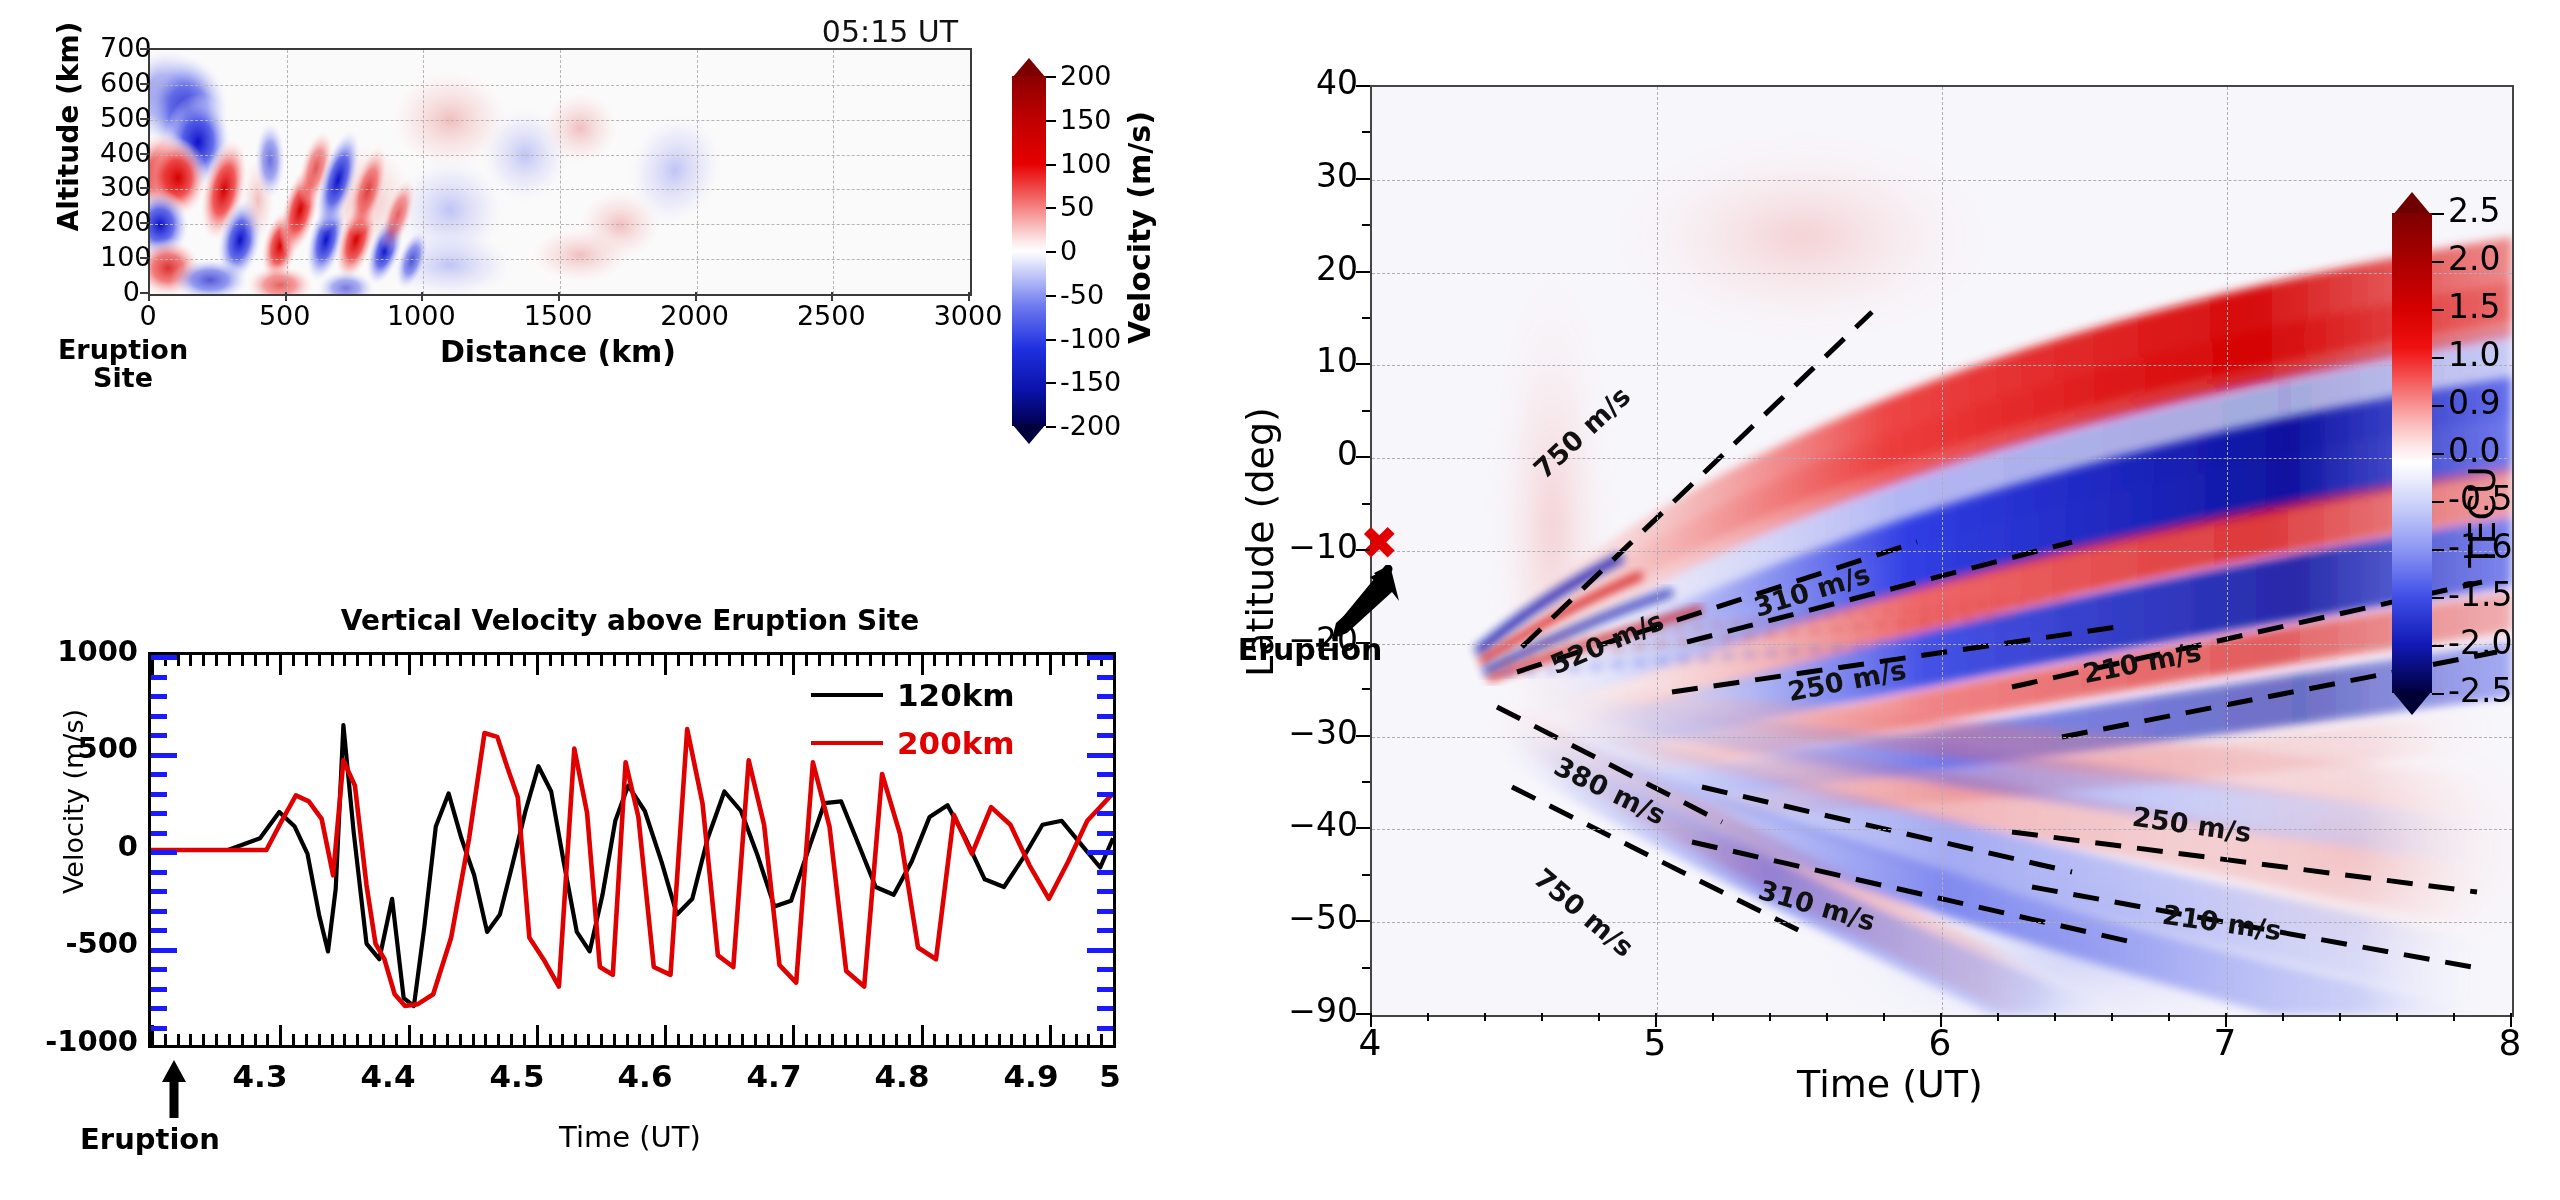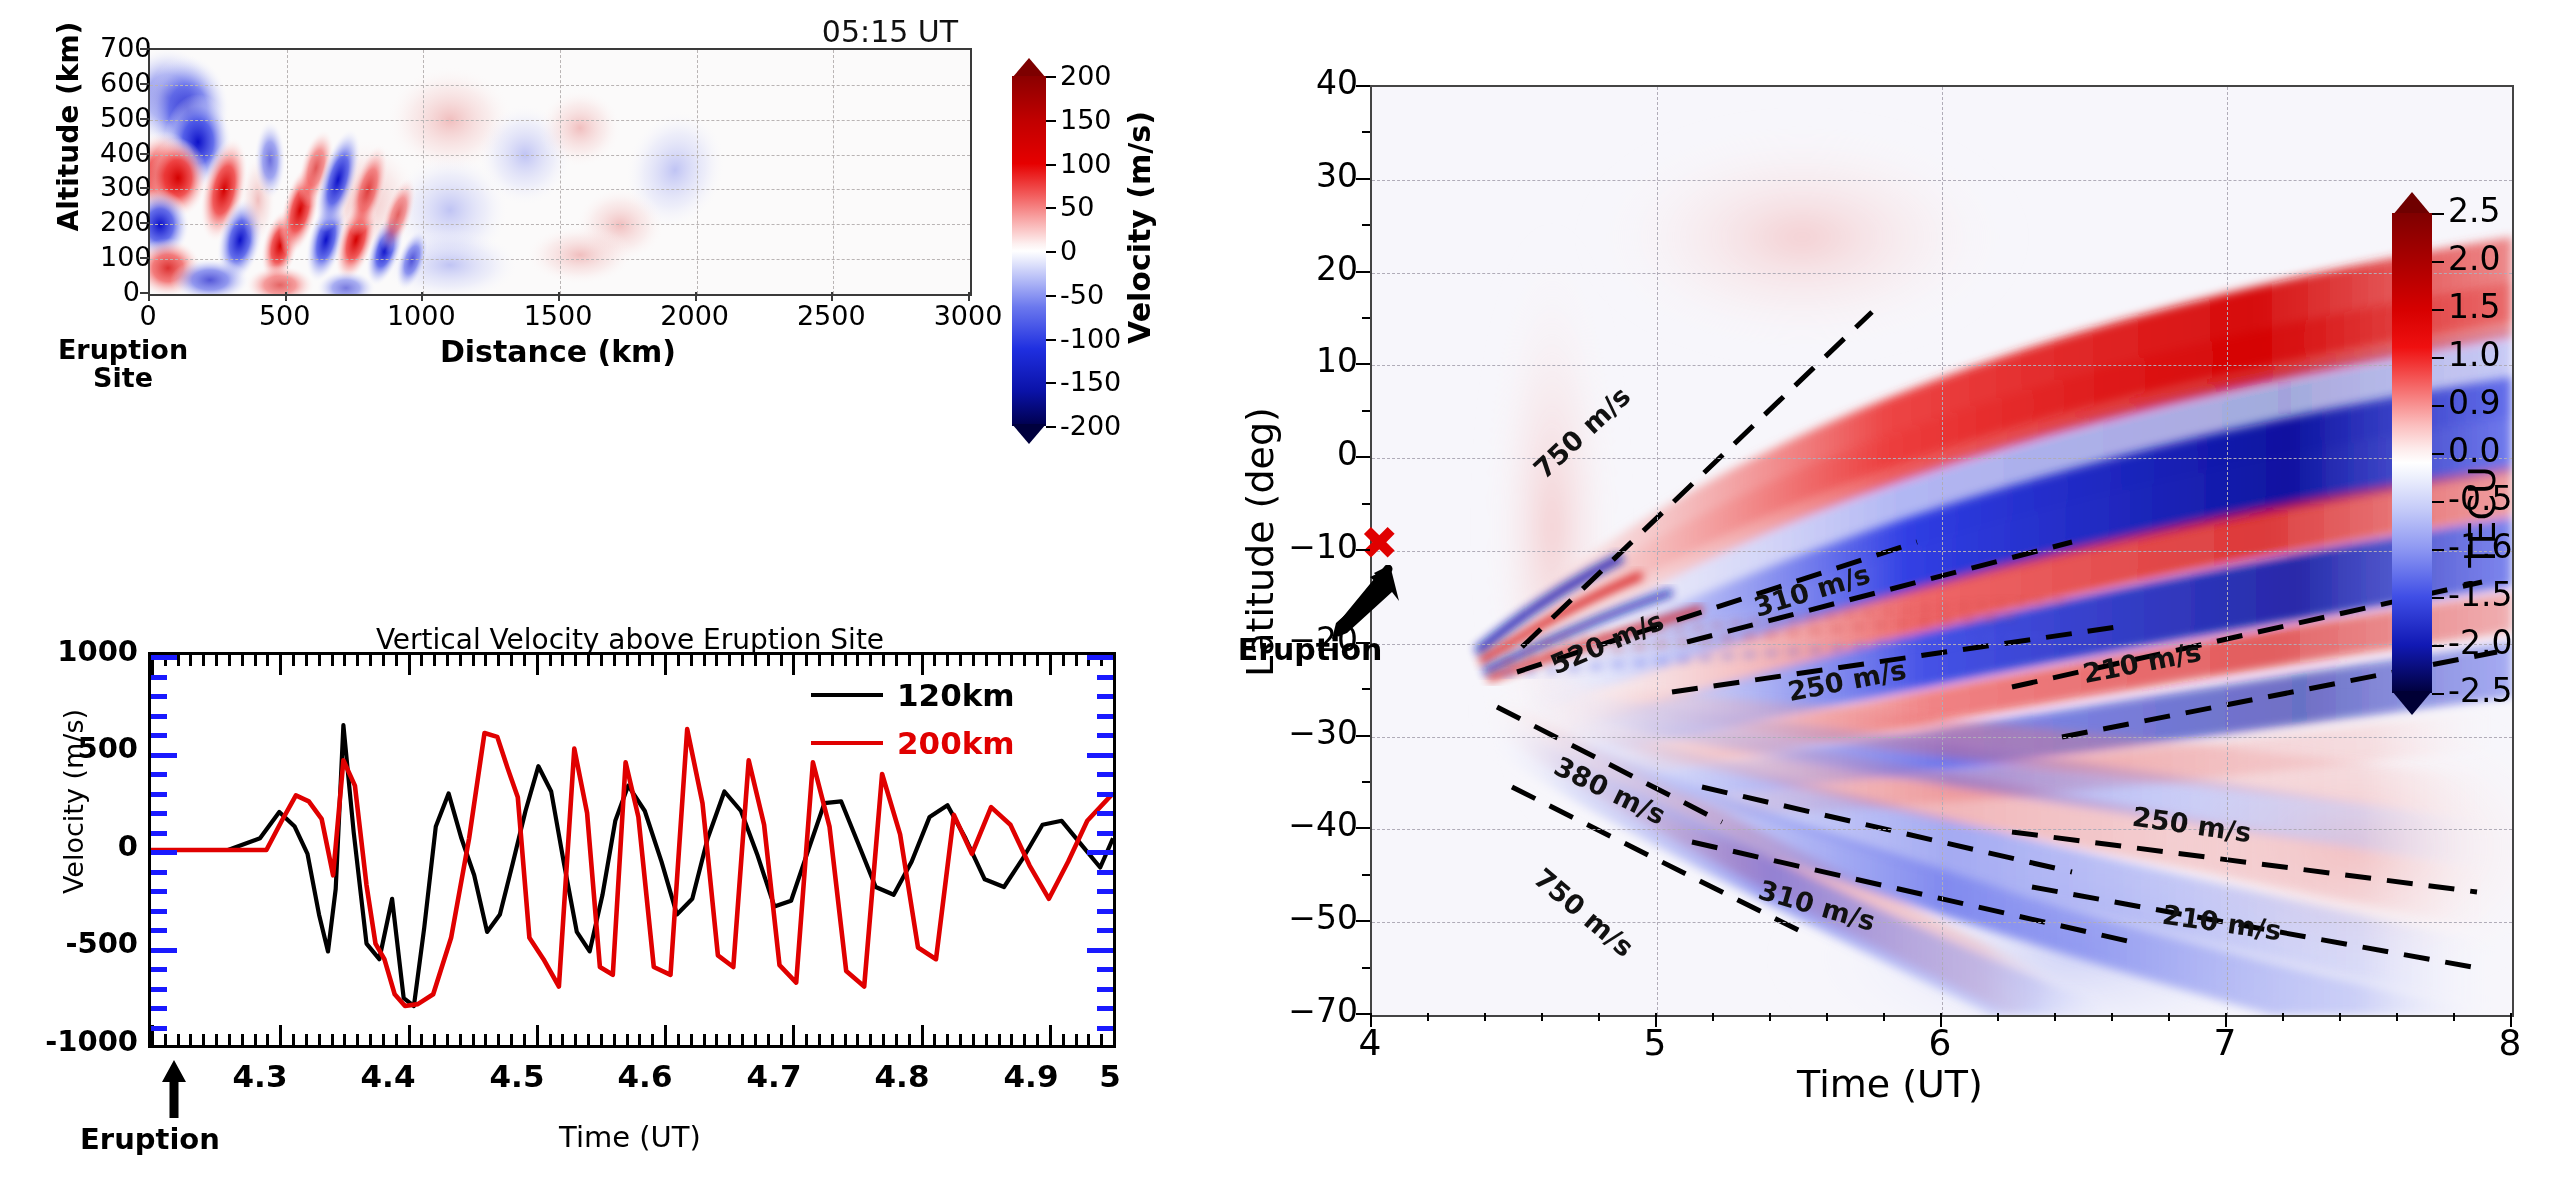--- a/index.html
+++ b/index.html
@@ -46,21 +46,21 @@
   .A-cbtk{position:absolute;left:48px;font-size:27px;white-space:nowrap;}
   .A-cbtkmark{position:absolute;left:34px;width:10px;height:0;border-top:2.5px solid #000;}
   #A-cblab{position:absolute;left:-38px;top:150px;width:330px;text-align:center;font-size:30px;
            font-weight:bold;transform:rotate(-90deg);}
 
   
   #panelB{position:absolute;left:0;top:560px;width:1180px;height:640px;}
   #B-plot{position:absolute;left:148px;top:92px;width:962px;height:390px;
           border:3px solid #000;background:#fff;overflow:hidden;}
   #B-title{position:absolute;left:160px;top:44px;width:940px;text-align:center;
-           font-size:28px;font-weight:normal;margin-top:19px;}
+           font-size:28px;font-weight:bold;}
   .B-ytk{position:absolute;left:10px;width:128px;text-align:right;font-size:29px;font-weight:bold;}
   .B-xtk{position:absolute;top:498px;width:120px;text-align:center;font-size:31px;font-weight:bold;}
   #B-ylab{position:absolute;left:-72px;top:226px;width:290px;text-align:center;font-size:27px;
           transform:rotate(-90deg);}
   #B-xlab{position:absolute;left:380px;top:560px;width:500px;text-align:center;font-size:29px;}
   #B-erupt{position:absolute;left:30px;top:562px;width:240px;text-align:center;font-size:29px;font-weight:bold;}
   #B-arrow{position:absolute;left:160px;top:500px;width:28px;height:58px;}
   #B-leg{position:absolute;left:660px;top:16px;width:230px;}
   .B-legrow{display:flex;align-items:center;height:48px;}
   .B-legline{width:72px;height:0;border-top:4px solid #000;margin-right:14px;}
@@ -660,21 +660,21 @@
   <div class="C-ytk tick" style="top:63px">40</div>
   <div class="C-ytk tick" style="top:155.8px">30</div>
   <div class="C-ytk tick" style="top:248.6px">20</div>
   <div class="C-ytk tick" style="top:341.4px">10</div>
   <div class="C-ytk tick" style="top:434.2px">0</div>
   <div class="C-ytk tick" style="top:527px">−10</div>
   <div class="C-ytk tick" style="top:619.8px">−20</div>
   <div class="C-ytk tick" style="top:712.6px">−30</div>
   <div class="C-ytk tick" style="top:805.4px">−40</div>
   <div class="C-ytk tick" style="top:898.2px">−50</div>
-  <div class="C-ytk tick" style="top:991px">−70</div>
+  <div class="C-ytk tick" style="top:991px">−90</div>
   <div class="C-ytm" style="top:85px"></div>
   <div class="C-ytm" style="top:177.8px"></div>
   <div class="C-ytm" style="top:270.6px"></div>
   <div class="C-ytm" style="top:363.4px"></div>
   <div class="C-ytm" style="top:456.2px"></div>
   <div class="C-ytm" style="top:549px"></div>
   <div class="C-ytm" style="top:641.8px"></div>
   <div class="C-ytm" style="top:734.6px"></div>
   <div class="C-ytm" style="top:827.4px"></div>
   <div class="C-ytm" style="top:920.2px"></div>

